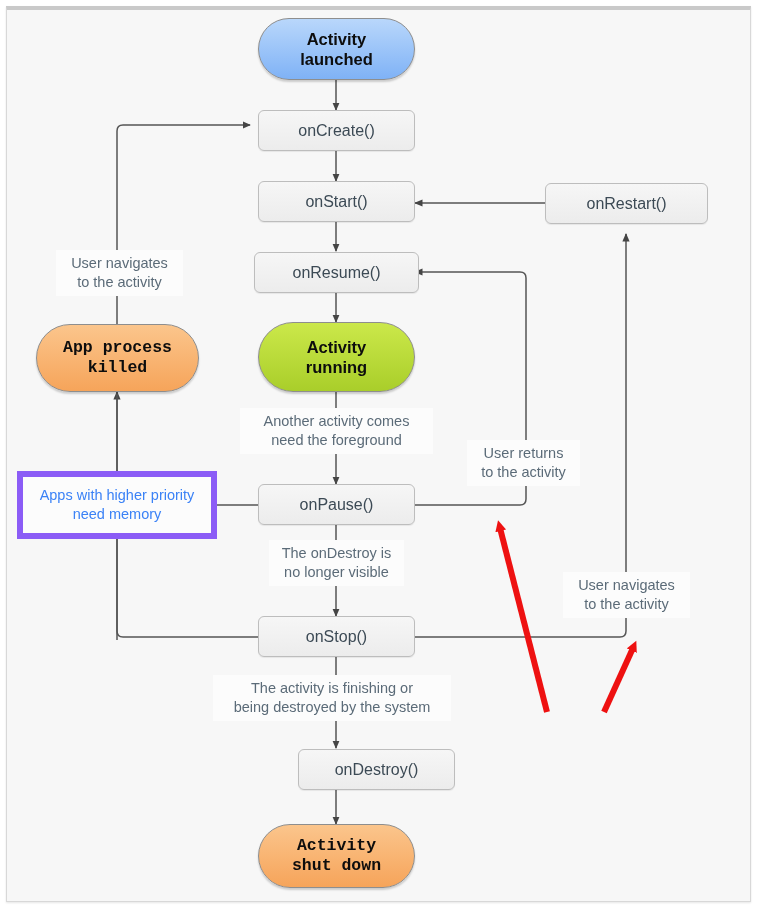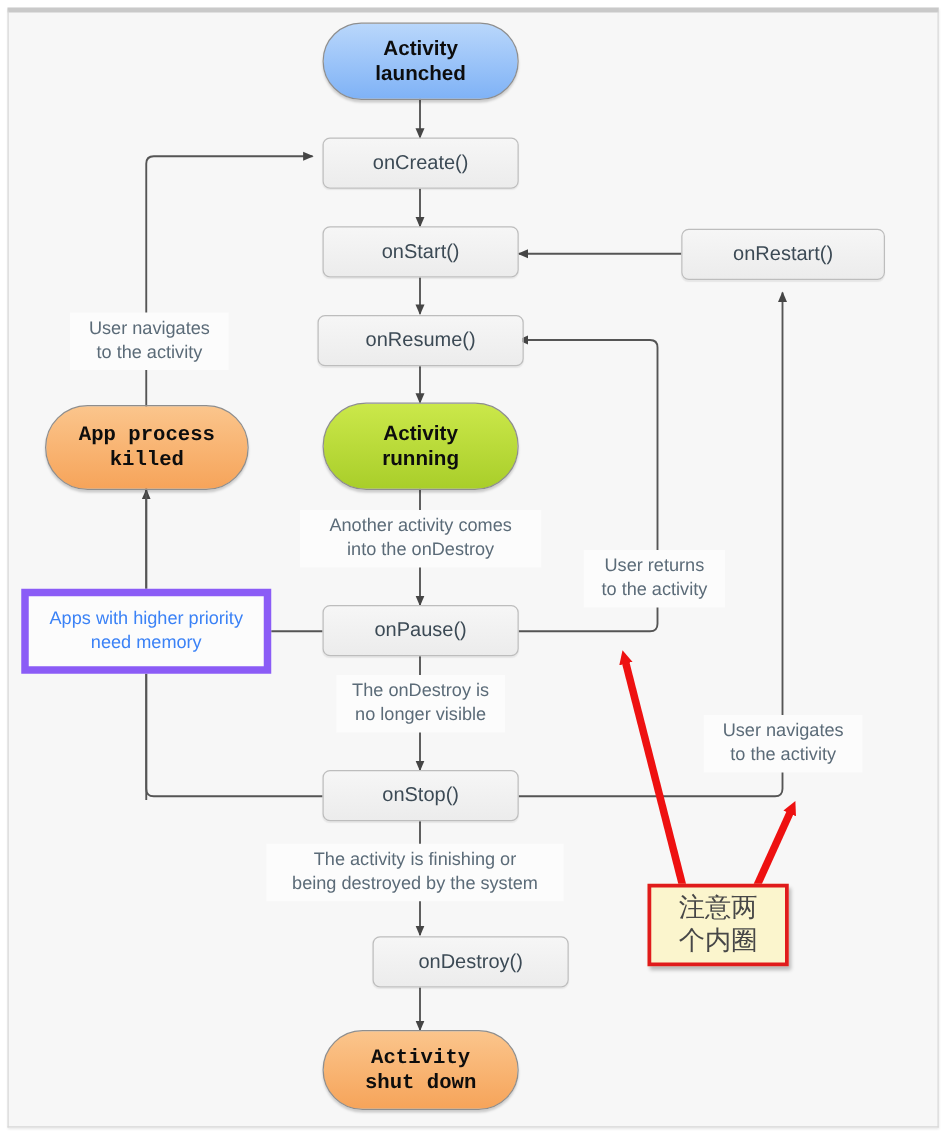--- a/index.html
+++ b/index.html
@@ -237,21 +237,21 @@
     <div class="caption" style="left:56px; top:250px; width:127px; height:46px;">
       <span>
         <span>User navigates</span><br>
         <span>to the activity</span>
       </span>
     </div>
 
     <div class="caption" style="left:240px; top:408px; width:193px; height:46px;">
       <span>
         <span>Another activity comes</span><br>
-        <span>into the onDestroy</span>
+        <span>need the foreground</span>
       </span>
     </div>
 
     <div class="caption" style="left:467px; top:440px; width:113px; height:46px;">
       <span>
         <span>User returns</span><br>
         <span>to the activity</span>
       </span>
     </div>
 
@@ -276,21 +276,15 @@
       </span>
     </div>
 
     <div class="redbox" style="left:17px; top:471px; width:200px; height:68px;">
       <span>
         <span>Apps with higher priority</span><br>
         <span>need memory</span>
       </span>
     </div>
 
-    <div class="notebox" style="left:518px; top:707px; width:113px; height:66px;">
-      <span>
-        <span>注意两</span><br>
-        <span>个内圈</span>
-      </span>
-    </div>
 
   </div>
 </div>
 
 </body></html>

